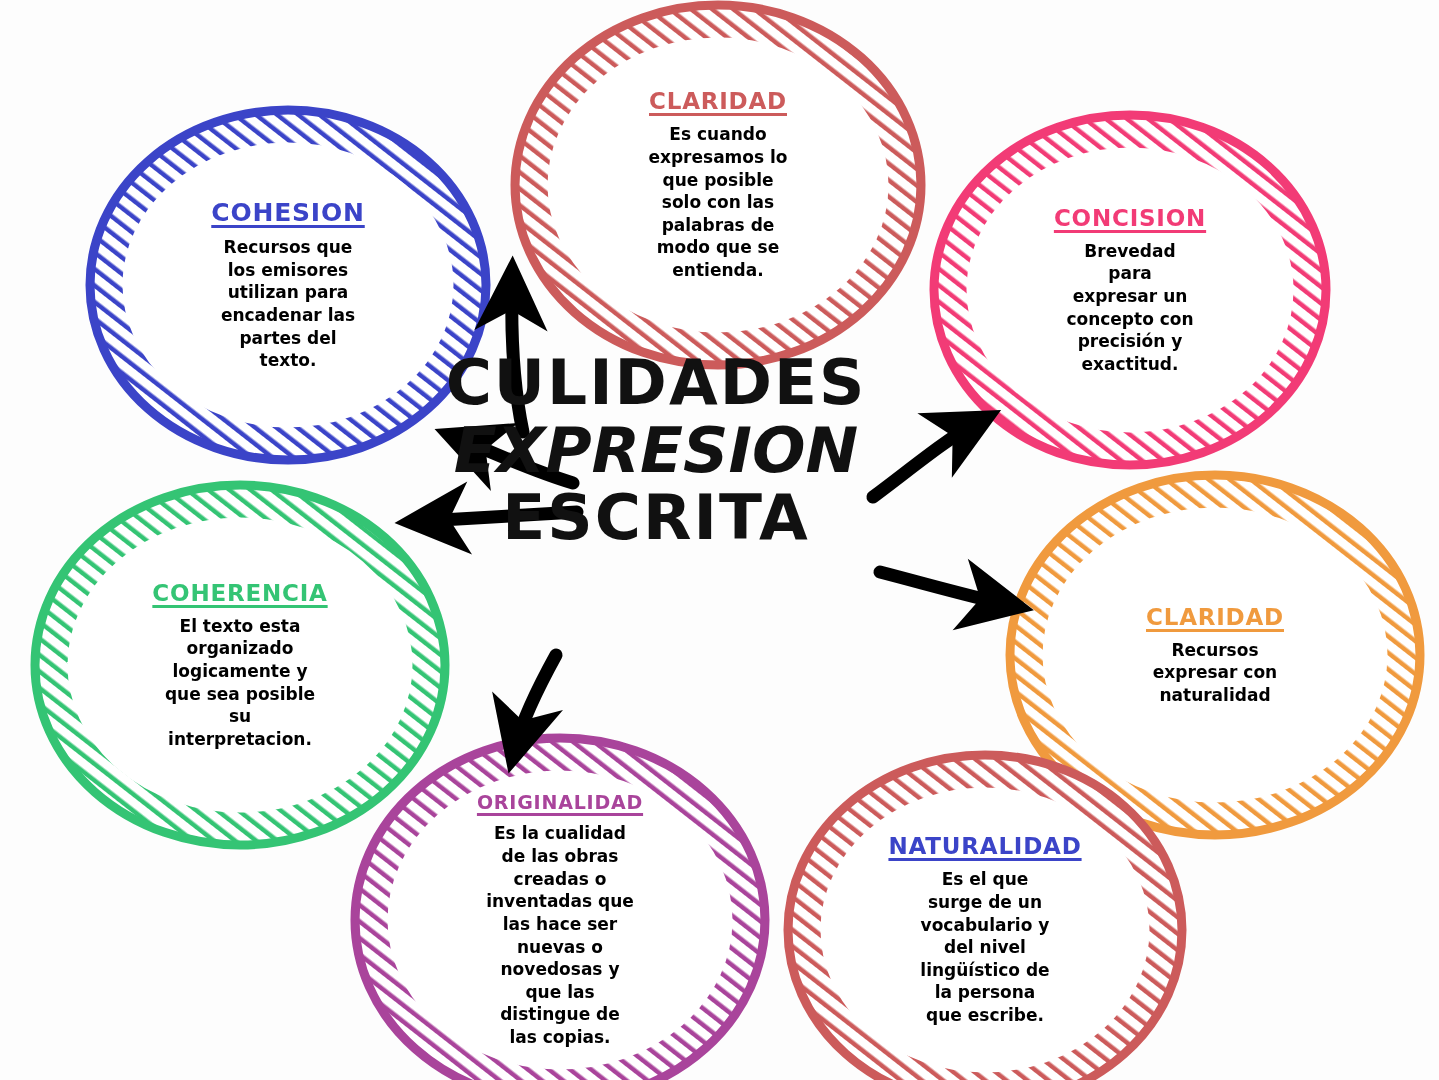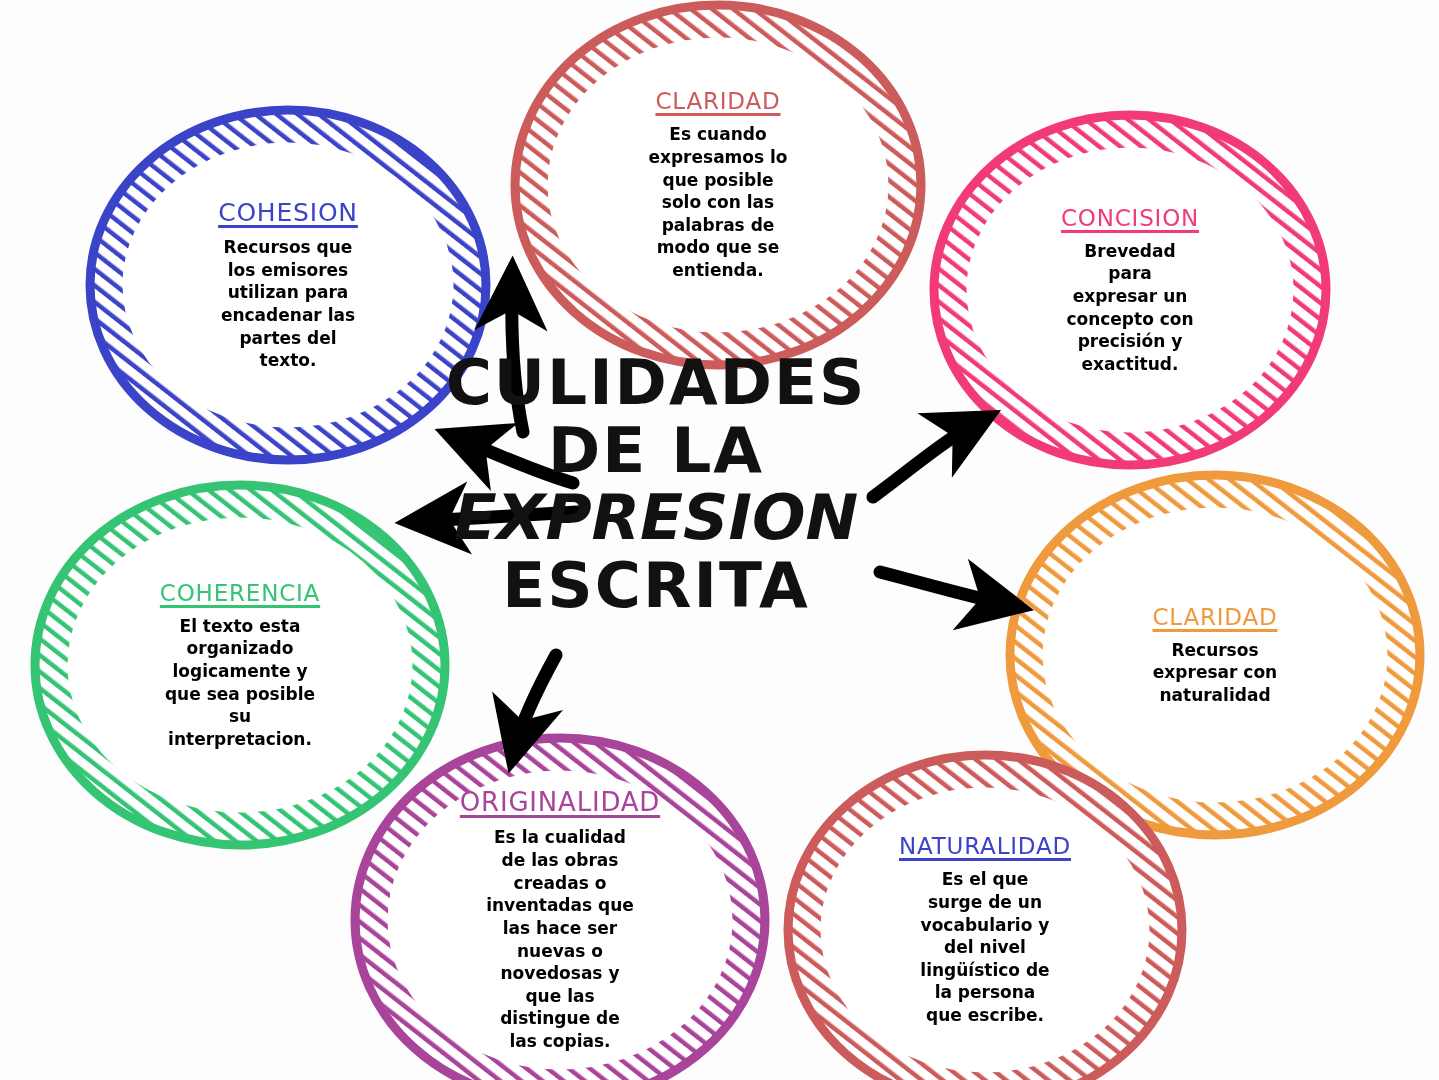--- a/index.html
+++ b/index.html
@@ -29,21 +29,21 @@
     box-sizing: border-box;
     display: flex;
     flex-direction: column;
     align-items: center;
     justify-content: center;
     text-align: center;
     padding: 0 9%;
     z-index: 3;
   }
   .node-title {
-    font-weight: 400;
+    font-weight: 700;
     letter-spacing: 0.8px;
     text-decoration: underline;
     text-underline-offset: 4px;
     text-decoration-thickness: 2.5px;
     margin-bottom: 9px;
     white-space: nowrap;
   }
   .node-desc {
     color: #000000;
     font-weight: 600;
@@ -159,21 +159,20 @@
       <path d="M573,483 C530,470 492,452 462,440" marker-end="url(#ah)"></path>
       <path d="M577,512 C520,515 470,518 424,521" marker-end="url(#ah)"></path>
       <path d="M873,497 C912,468 945,440 975,424" marker-end="url(#ah)"></path>
       <path d="M880,572 C930,585 972,597 1005,604" marker-end="url(#ah)"></path>
       <path d="M556,655 C534,695 522,722 516,745" marker-end="url(#ah)"></path>
     </g>
   </svg>
 
   <div id="center-title">
     <div class="line l1">CULIDADES</div>
-    <div class="line l2">DE LA</div>
     <div class="line l3">EXPRESION</div>
     <div class="line l4">ESCRITA</div>
   </div>
 
   <div class="node" style="left:90px; top:110px; width:396px; height:350px; font-size:17px;">
     <div class="node-title" style="color:#3B44C8; font-size:25px;">COHESION</div>
     <div class="node-desc">Recursos que los emisores utilizan para encadenar las partes del texto.</div>
   </div>
 
   <div class="node" style="left:515px; top:5px; width:406px; height:360px; font-size:17px;">
@@ -190,21 +189,21 @@
     <div class="node-title" style="color:#F23B76; font-size:23px;">CONCISION</div>
     <div class="node-desc">Brevedad para expresar un concepto con precisión y exactitud.</div>
   </div>
 
   <div class="node" style="left:1010px; top:475px; width:410px; height:360px; font-size:17px;">
     <div class="node-title" style="color:#F09A3E; font-size:23px;">CLARIDAD</div>
     <div class="node-desc">Recursos expresar con naturalidad</div>
   </div>
 
   <div class="node" style="left:355px; top:738px; width:410px; height:364px; font-size:17px;">
-    <div class="node-title" style="color:#A9449B; font-size:26px;">ORIGINALIDAD</div>
+    <div class="node-title" style="color:#A9449B; font-size:19px;">ORIGINALIDAD</div>
     <div class="node-desc">Es la cualidad de las obras creadas o inventadas que las hace ser nuevas o novedosas y que las distingue de las copias.</div>
   </div>
 
   <div class="node" style="left:788px; top:755px; width:394px; height:350px; font-size:17px;">
     <div class="node-title" style="color:#3B44C8; font-size:23px;">NATURALIDAD</div>
     <div class="node-desc">Es el que surge de un vocabulario y del nivel lingüístico de la persona que escribe.</div>
   </div>
 
 </div>
 

